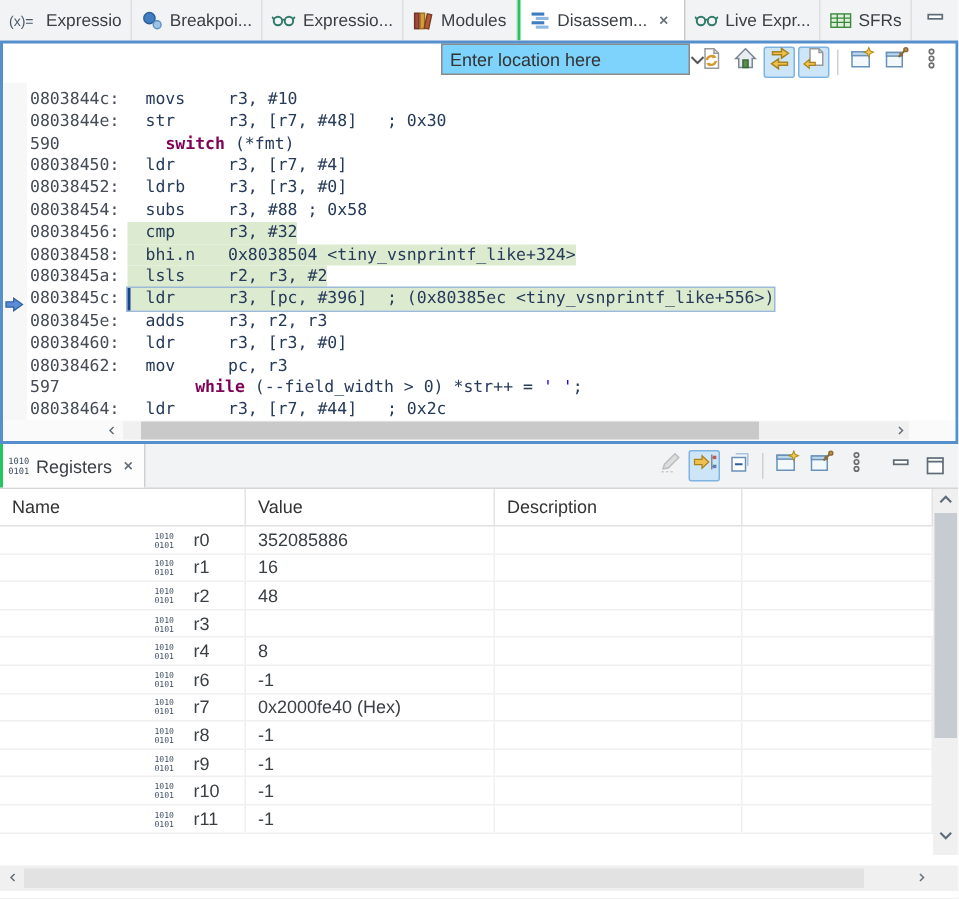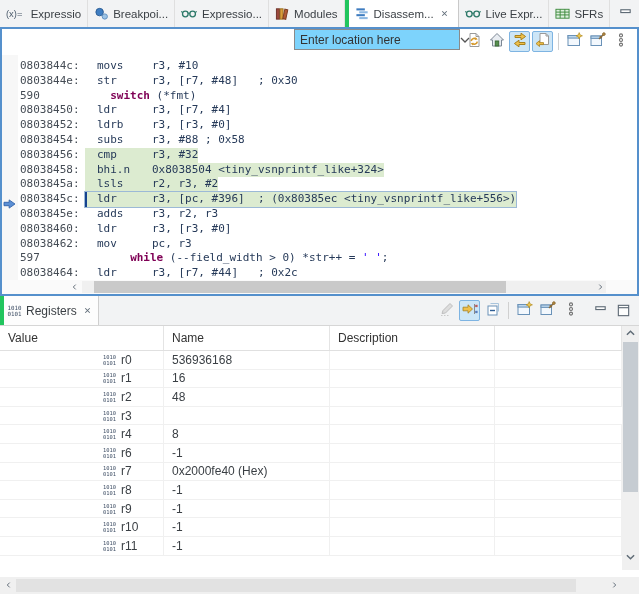--- a/index.html
+++ b/index.html
@@ -5,21 +5,21 @@
   * { margin:0; padding:0; box-sizing:border-box; }
   html,body { width:639px; height:599px; overflow:hidden; }
   body { font-family:"Liberation Sans", sans-serif; background:#fff; color:#3a3f44; position:relative; }
   .app { position:absolute; inset:0; background:#fff; border-bottom:1px solid #b8b8b8; }
 
   
   .tabbar { position:absolute; top:0; left:0; width:639px; height:27px;
             background:#f2f3f4; display:flex; align-items:stretch; overflow:hidden; }
   .tab { display:flex; align-items:center; gap:4px; padding:0 6px; font-size:11.5px;
          color:#3a3f44; border-right:1px solid #dfdfdf; white-space:nowrap; cursor:default; }
-  .tab.active { background:#fff; border-left:4px solid #22c55e; border-right:1px solid #c9c9c9; }
+  .tab.active { background:#fff; border-left:2px solid #22c55e; border-right:1px solid #c9c9c9; }
   .tab-icon svg { height:15px; width:auto; display:block; }
   .tab-close { width:14px; height:14px; display:flex; align-items:center; justify-content:center; }
   .tab-close svg { width:9px; height:9px; }
   .tab-spacer { flex:1; }
   .winbtns { display:flex; align-items:center; gap:8px; padding:0 8px; }
   .winbtn { width:15px; height:15px; } .winbtn svg { width:15px; height:15px; }
 
   
   .focus-frame { position:absolute; left:0; top:27px; width:639px; height:269px;
                  border:2px solid #5590cc; pointer-events:none; z-index:30; }
@@ -81,21 +81,21 @@
   .reg-tabbar .tab { font-size:12px; background:#fdfdfd; border-right:1px solid #cfcfcf; padding:0 3px; }
   .reg-tb { display:flex; align-items:center; gap:2px; padding-right:4px; }
 
   .reg-table { position:absolute; top:30px; left:0; width:622px; }
   .rgrid { display:grid; grid-template-columns:164px 166px 165px 1fr; }
   .reg-header { height:25px; border-bottom:1px solid #e0e0e0; }
   .reg-header .cell { display:flex; align-items:center; padding-left:8px; font-size:12px; color:#333;
                       border-right:1px solid #e4e4e4; }
   .rrow { height:18.6px; border-bottom:1px solid #f0f0f0; font-size:12px; color:#3a3f44; }
   .rrow .cell { display:flex; align-items:center; border-right:1px solid #f0f0f0; overflow:hidden; }
-  .cell.cname { padding-left:102px; gap:4px; }
+  .cell.cname { padding-left:102px; gap:12px; }
   .cell.cval { padding-left:8px; }
   .cell.cdesc { padding-left:8px; }
   .ricon svg { width:15px; height:14px; display:block; }
 
   .reg-vscroll { left:622px; top:30px; width:17px; height:244px; }
   .reg-vthumb { left:1px; top:16px; width:15px; height:150px; background:#c6ccd2; }
   .reg-hscroll { position:absolute; left:0; top:281px; width:639px; height:17px; background:#f0f0f0; }
   .reg-hthumb { left:16px; top:2px; width:560px; height:13px; background:#e2e2e2; }
 </style>
 </head>
@@ -368,37 +368,37 @@
             </svg></span>
           <span class="winbtn"><svg viewBox="0 0 16 16">
               <rect x="2.5" y="2.5" width="11" height="11" fill="#fdfdfd" stroke="#5f6b76" stroke-width="1.2"></rect>
               <path d="M2.5 5 h11" stroke="#5f6b76" stroke-width="1.2"></path>
             </svg></span>
         </div>
     </div>
 
     <div class="reg-table">
       <div class="rgrid reg-header">
+        <div class="cell">Name</div>
         <div class="cell">Value</div>
-        <div class="cell">Name</div>
         <div class="cell">Description</div>
         <div class="cell"></div>
       </div>
       <div id="reg-rows">
           <div class="rgrid rrow">
             <div class="cell cname">
               <span class="ricon">
                 <svg viewBox="0 0 16 16">
                   <text x="0.5" y="7" font-size="6.2" font-family="DejaVu Sans Mono,monospace" fill="#3c4c63">1010</text>
                   <text x="0.5" y="14" font-size="6.2" font-family="DejaVu Sans Mono,monospace" fill="#3c4c63">0101</text>
                 </svg>
               </span>
               <span>r0</span>
             </div>
-            <div class="cell cval">536936168</div>
+            <div class="cell cval">352085886</div>
             <div class="cell cdesc"></div>
             <div class="cell"></div>
           </div>
           <div class="rgrid rrow">
             <div class="cell cname">
               <span class="ricon">
                 <svg viewBox="0 0 16 16">
                   <text x="0.5" y="7" font-size="6.2" font-family="DejaVu Sans Mono,monospace" fill="#3c4c63">1010</text>
                   <text x="0.5" y="14" font-size="6.2" font-family="DejaVu Sans Mono,monospace" fill="#3c4c63">0101</text>
                 </svg>

